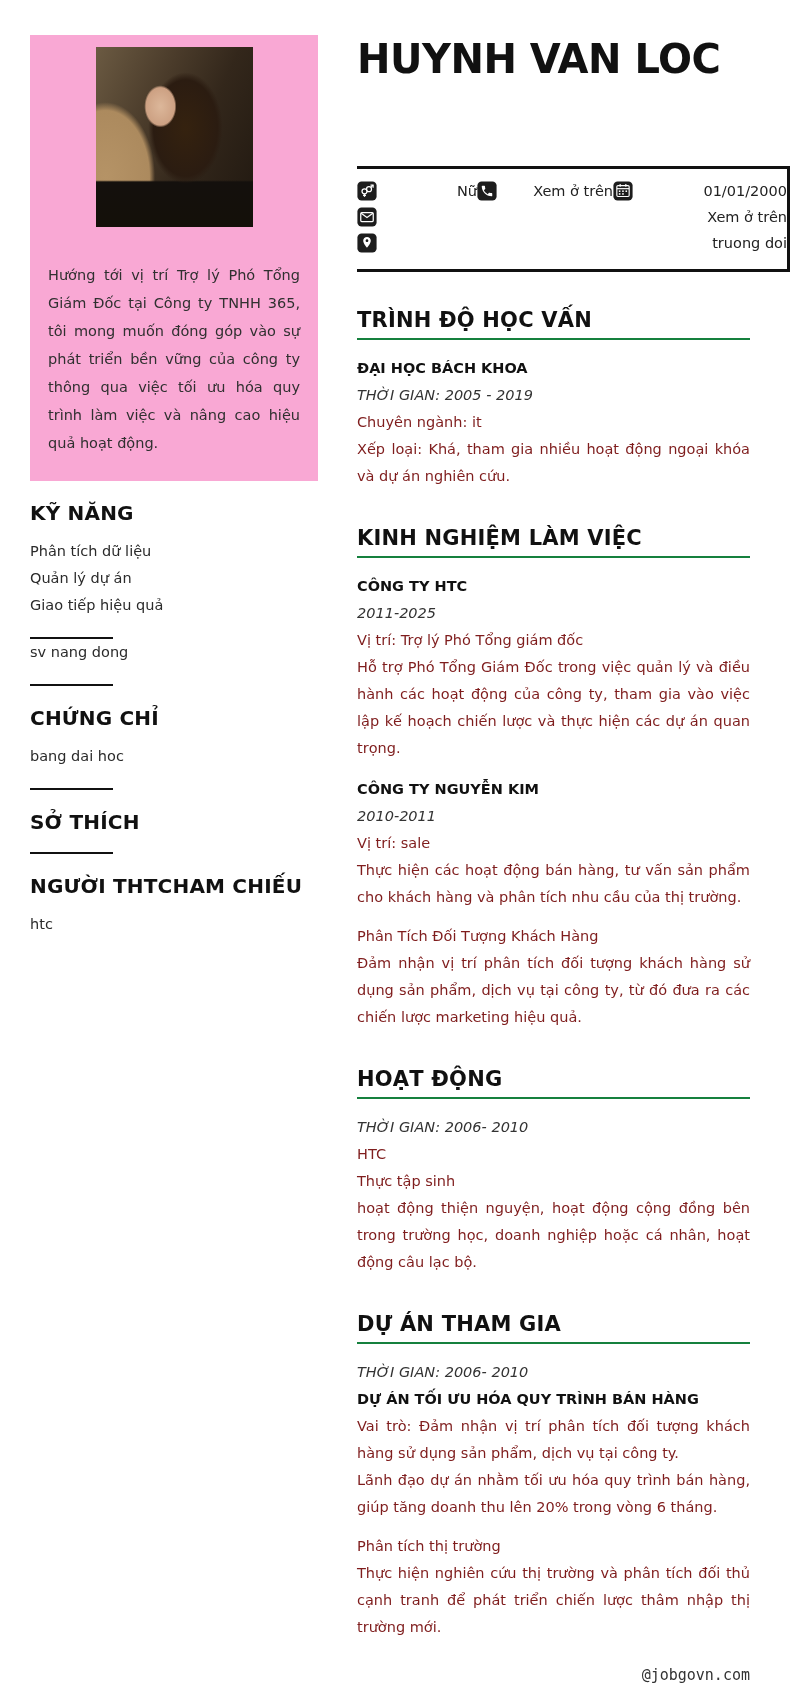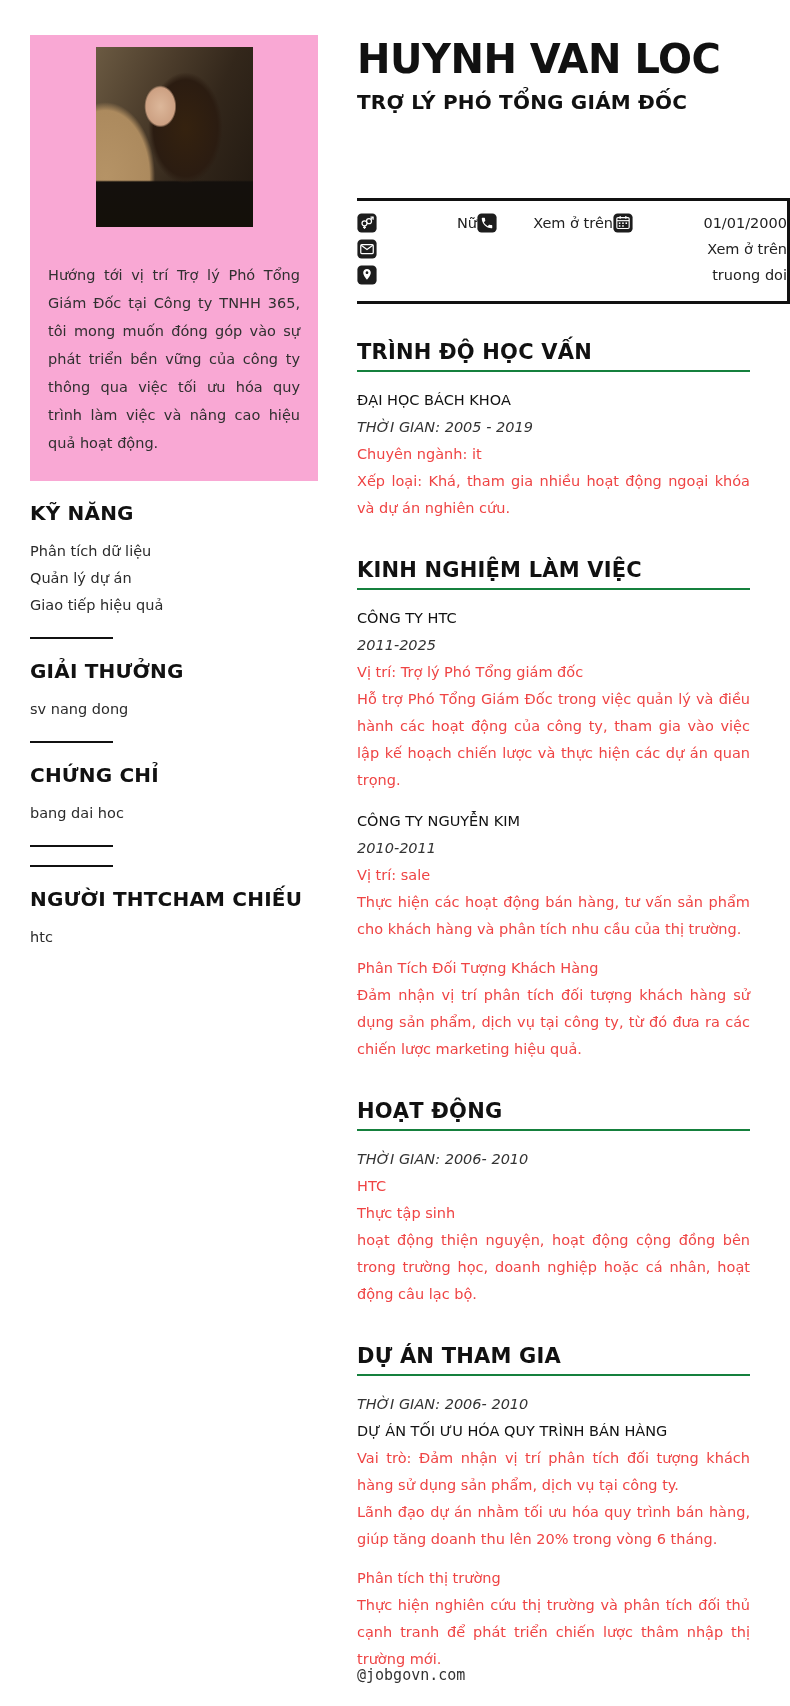--- a/index.html
+++ b/index.html
@@ -31,28 +31,28 @@
     border-top:3px solid #111;border-bottom:3px solid #111;border-right:3px solid #111;
     padding:12px 0 16px;display:grid;grid-template-columns:120px 136px 1fr;row-gap:6px;align-items:center;}
   .c-item{display:flex;align-items:center;gap:9px;font-size:14.5px;color:#222;justify-content:space-between;}
   .c-full{grid-column:1 / -1;}
   .icon{width:20px;height:20px;flex:0 0 20px;display:block;}
 
   .section{margin-top:36px;}
   .section h2{font-size:21px;font-weight:bold;color:#111;margin:0;padding-bottom:6px;
               border-bottom:2px solid #15803d;letter-spacing:.2px;}
   .sec-body{margin-top:15px;}
-  .line{font-size:14.5px;line-height:27px;color:#ef4444;}
-  .b{font-weight:normal;color:#111;}
+  .line{font-size:14.5px;line-height:27px;color:#7f1d1d;}
+  .b{font-weight:bold;color:#111;}
   .i{font-style:italic;color:#333;}
   .just{text-align:justify;}
   .gap12{height:12px;}
   .job + .job{margin-top:14px;}
 
-  .footer{position:absolute;left:357px;top:1666px;width:393px;
+  .footer{position:absolute;left:357px;top:1666px;width:393px;text-align:right;
           font-family:"DejaVu Sans Mono","Liberation Mono",monospace;font-size:15px;color:#333;}
 </style>
 </head>
 <body>
 
 <div class="page">
 
   <aside class="sidebar">
     <div class="profile-card">
       <div class="photo"></div>
@@ -61,44 +61,43 @@
 
     <section class="side-section">
       <h2>KỸ NĂNG</h2>
       <div class="s-item">Phân tích dữ liệu</div>
       <div class="s-item">Quản lý dự án</div>
       <div class="s-item">Giao tiếp hiệu quả</div>
       <div class="s-divider"></div>
     </section>
 
     <section class="side-section">
-      <h2>GIẢI THƯỞNG</h2>
       <div class="s-item">sv nang dong</div>
       <div class="s-divider"></div>
     </section>
 
     <section class="side-section">
       <h2>CHỨNG CHỈ</h2>
       <div class="s-item">bang dai hoc</div>
       <div class="s-divider"></div>
     </section>
 
     <section class="side-section">
+      <h2>SỞ THÍCH</h2>
       <div class="s-divider"></div>
     </section>
 
     <section class="side-section">
       <h2>NGƯỜI THTCHAM CHIẾU</h2>
       <div class="s-item">htc</div>
     </section>
   </aside>
 
   <main class="main">
     <h1 class="name">HUYNH VAN LOC</h1>
-    <div class="job-title">TRỢ LÝ PHÓ TỔNG GIÁM ĐỐC</div>
 
     <div class="contact">
       <div class="c-item">
         <svg class="icon" viewBox="0 0 24 24">
           <rect x="0.5" y="0.5" width="23" height="23" rx="5" fill="#1d1d1d"></rect>
           <circle cx="9" cy="12.4" r="3" fill="none" stroke="#fff" stroke-width="1.5"></circle>
           <line x1="9" y1="15.4" x2="9" y2="19" stroke="#fff" stroke-width="1.5"></line>
           <line x1="7.2" y1="17.2" x2="10.8" y2="17.2" stroke="#fff" stroke-width="1.5"></line>
           <circle cx="14.4" cy="9.8" r="3" fill="none" stroke="#fff" stroke-width="1.5"></circle>
           <line x1="16.5" y1="7.7" x2="19.2" y2="5" stroke="#fff" stroke-width="1.5"></line>

